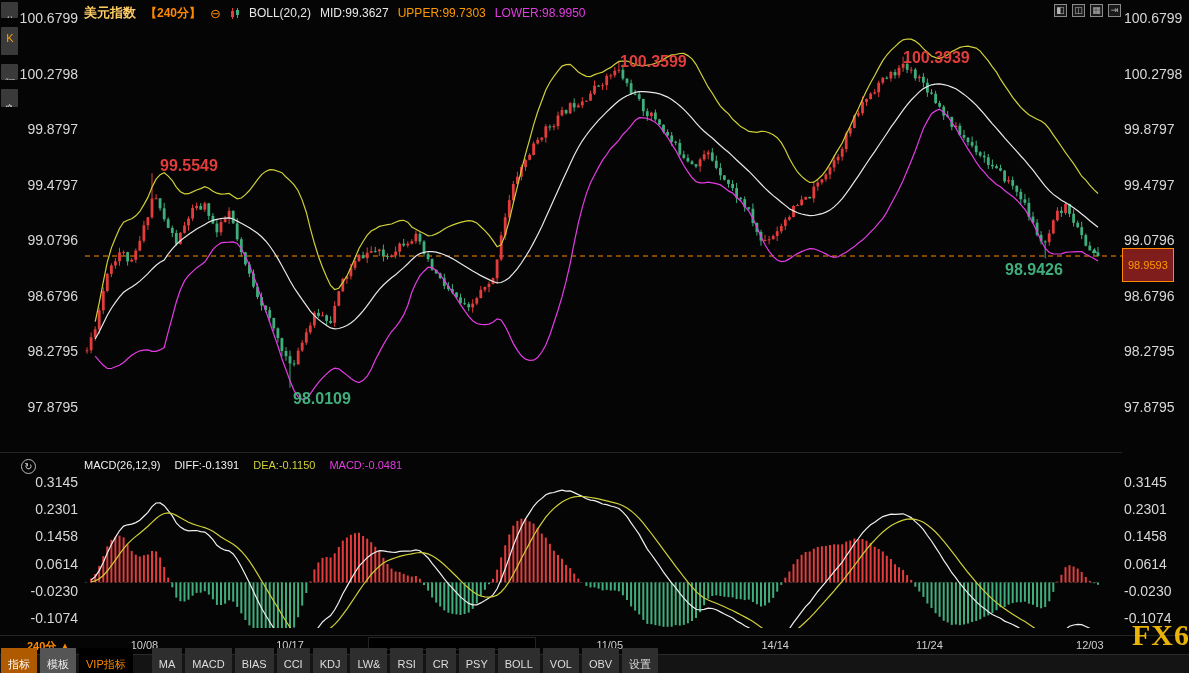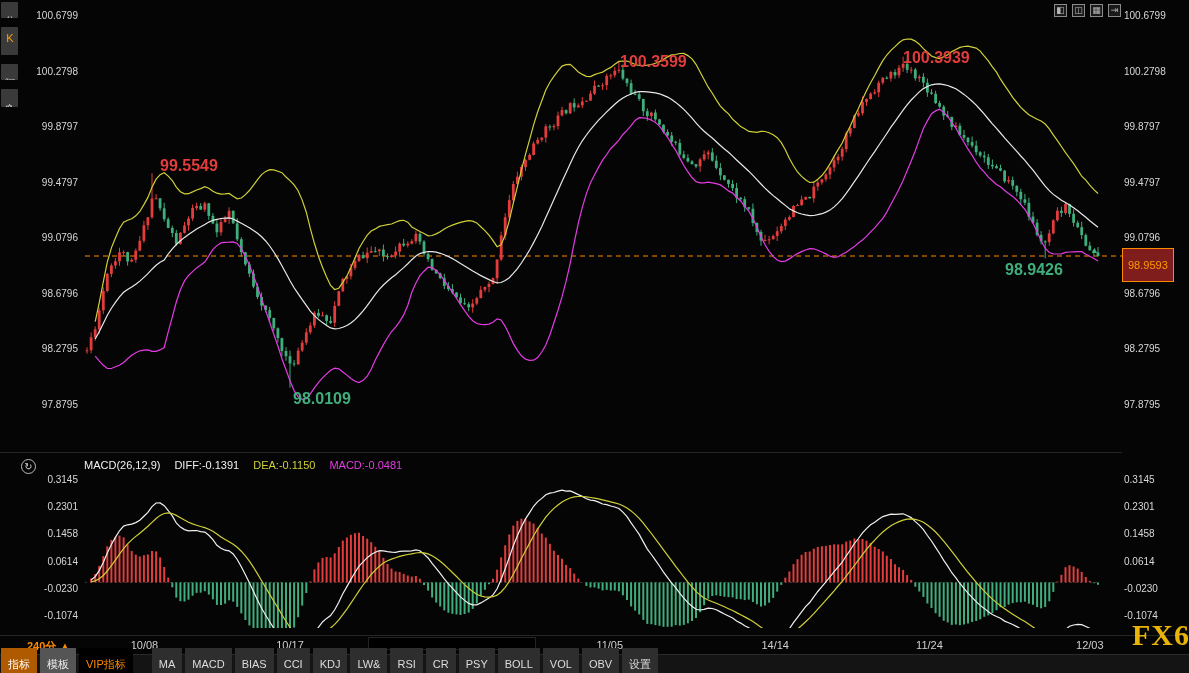--- a/index.html
+++ b/index.html
@@ -19,21 +19,21 @@
   #header{position:absolute;left:84px;top:5px;height:16px;display:flex;align-items:center;gap:9px;
     font-size:12px;white-space:nowrap;z-index:6}
   #title{color:#ffcc66;font-weight:bold;font-size:13px}
   #period{color:#ff8a00;font-weight:bold}
   #minus{color:#ff8a00;font-size:13px;cursor:pointer}
   .mid{color:#e8e8e8}.upper{color:#ff9900}.lower{color:#e23ce2}
   #winicons{position:absolute;top:4px;left:1054px;display:flex;gap:5px;z-index:6}
   .winicon{width:13px;height:13px;border:1px solid #8a8a8a;color:#b5b5b5;font-size:9px;line-height:11px;
     text-align:center;background:#1a1a1a;cursor:pointer}
 
-  .axis-label{position:absolute;left:0;width:78px;text-align:right;color:#d8d8d8;font-size:10px;z-index:4}
+  .axis-label{position:absolute;left:0;width:78px;text-align:right;color:#d8d8d8;font-size:14px;z-index:4}
   .axis-label.right{left:1124px;width:auto;text-align:left}
   .anno{position:absolute;font-weight:bold;font-size:16px;z-index:4}
 
   #badge{position:absolute;left:1122px;border:1px solid #ff8a00;background:#7f1d1d;color:#ff9900;
     font-size:11px;padding:10px 5px;z-index:6}
 
   #macdicon{position:absolute;left:21px;top:459px;width:15px;height:15px;border:1px solid #bbb;
     border-radius:50%;color:#ccc;font-size:10px;line-height:13px;text-align:center;z-index:5;cursor:pointer}
   #macdhead{position:absolute;left:84px;top:459px;display:flex;gap:14px;font-size:11px;z-index:5}
   .mwhite{color:#f0f0f0}.myellow{color:#cfcf3a}.mmagenta{color:#e23ce2}
@@ -833,20 +833,37 @@
       </g>
     </svg>
 
   <div id="sidebar">
       <div class="side-item">分时图</div>
       <div class="side-item active">K线图</div>
       <div class="side-item">闪电图</div>
       <div class="side-item">合约资料</div>
     </div>
 
+  <div id="header">
+    <span id="title">美元指数</span>
+    <span id="period">【240分】</span>
+    <span id="minus">⊖</span>
+    <span style="display:inline-block;width:10px;height:11px">
+      <svg width="10" height="11">
+          <rect x="1" y="3" width="3" height="6" fill="#e23c3c"></rect>
+          <line x1="2.5" y1="0" x2="2.5" y2="11" stroke="#e23c3c" stroke-width="1"></line>
+          <rect x="6" y="2" width="3" height="5" fill="#3fae7c"></rect>
+          <line x1="7.5" y1="0" x2="7.5" y2="10" stroke="#3fae7c" stroke-width="1"></line>
+        </svg>
+    </span>
+    <span class="mid">BOLL(20,2)</span>
+    <span class="mid">MID:99.3627</span>
+    <span class="upper">UPPER:99.7303</span>
+    <span class="lower">LOWER:98.9950</span>
+  </div>
 
   <div id="winicons">
       <div class="winicon">◧</div>
       <div class="winicon">◫</div>
       <div class="winicon">▦</div>
       <div class="winicon">⇥</div>
     </div>
 
   <div id="badge" style="top: 248.006px;">
     <span>98.9593</span>

